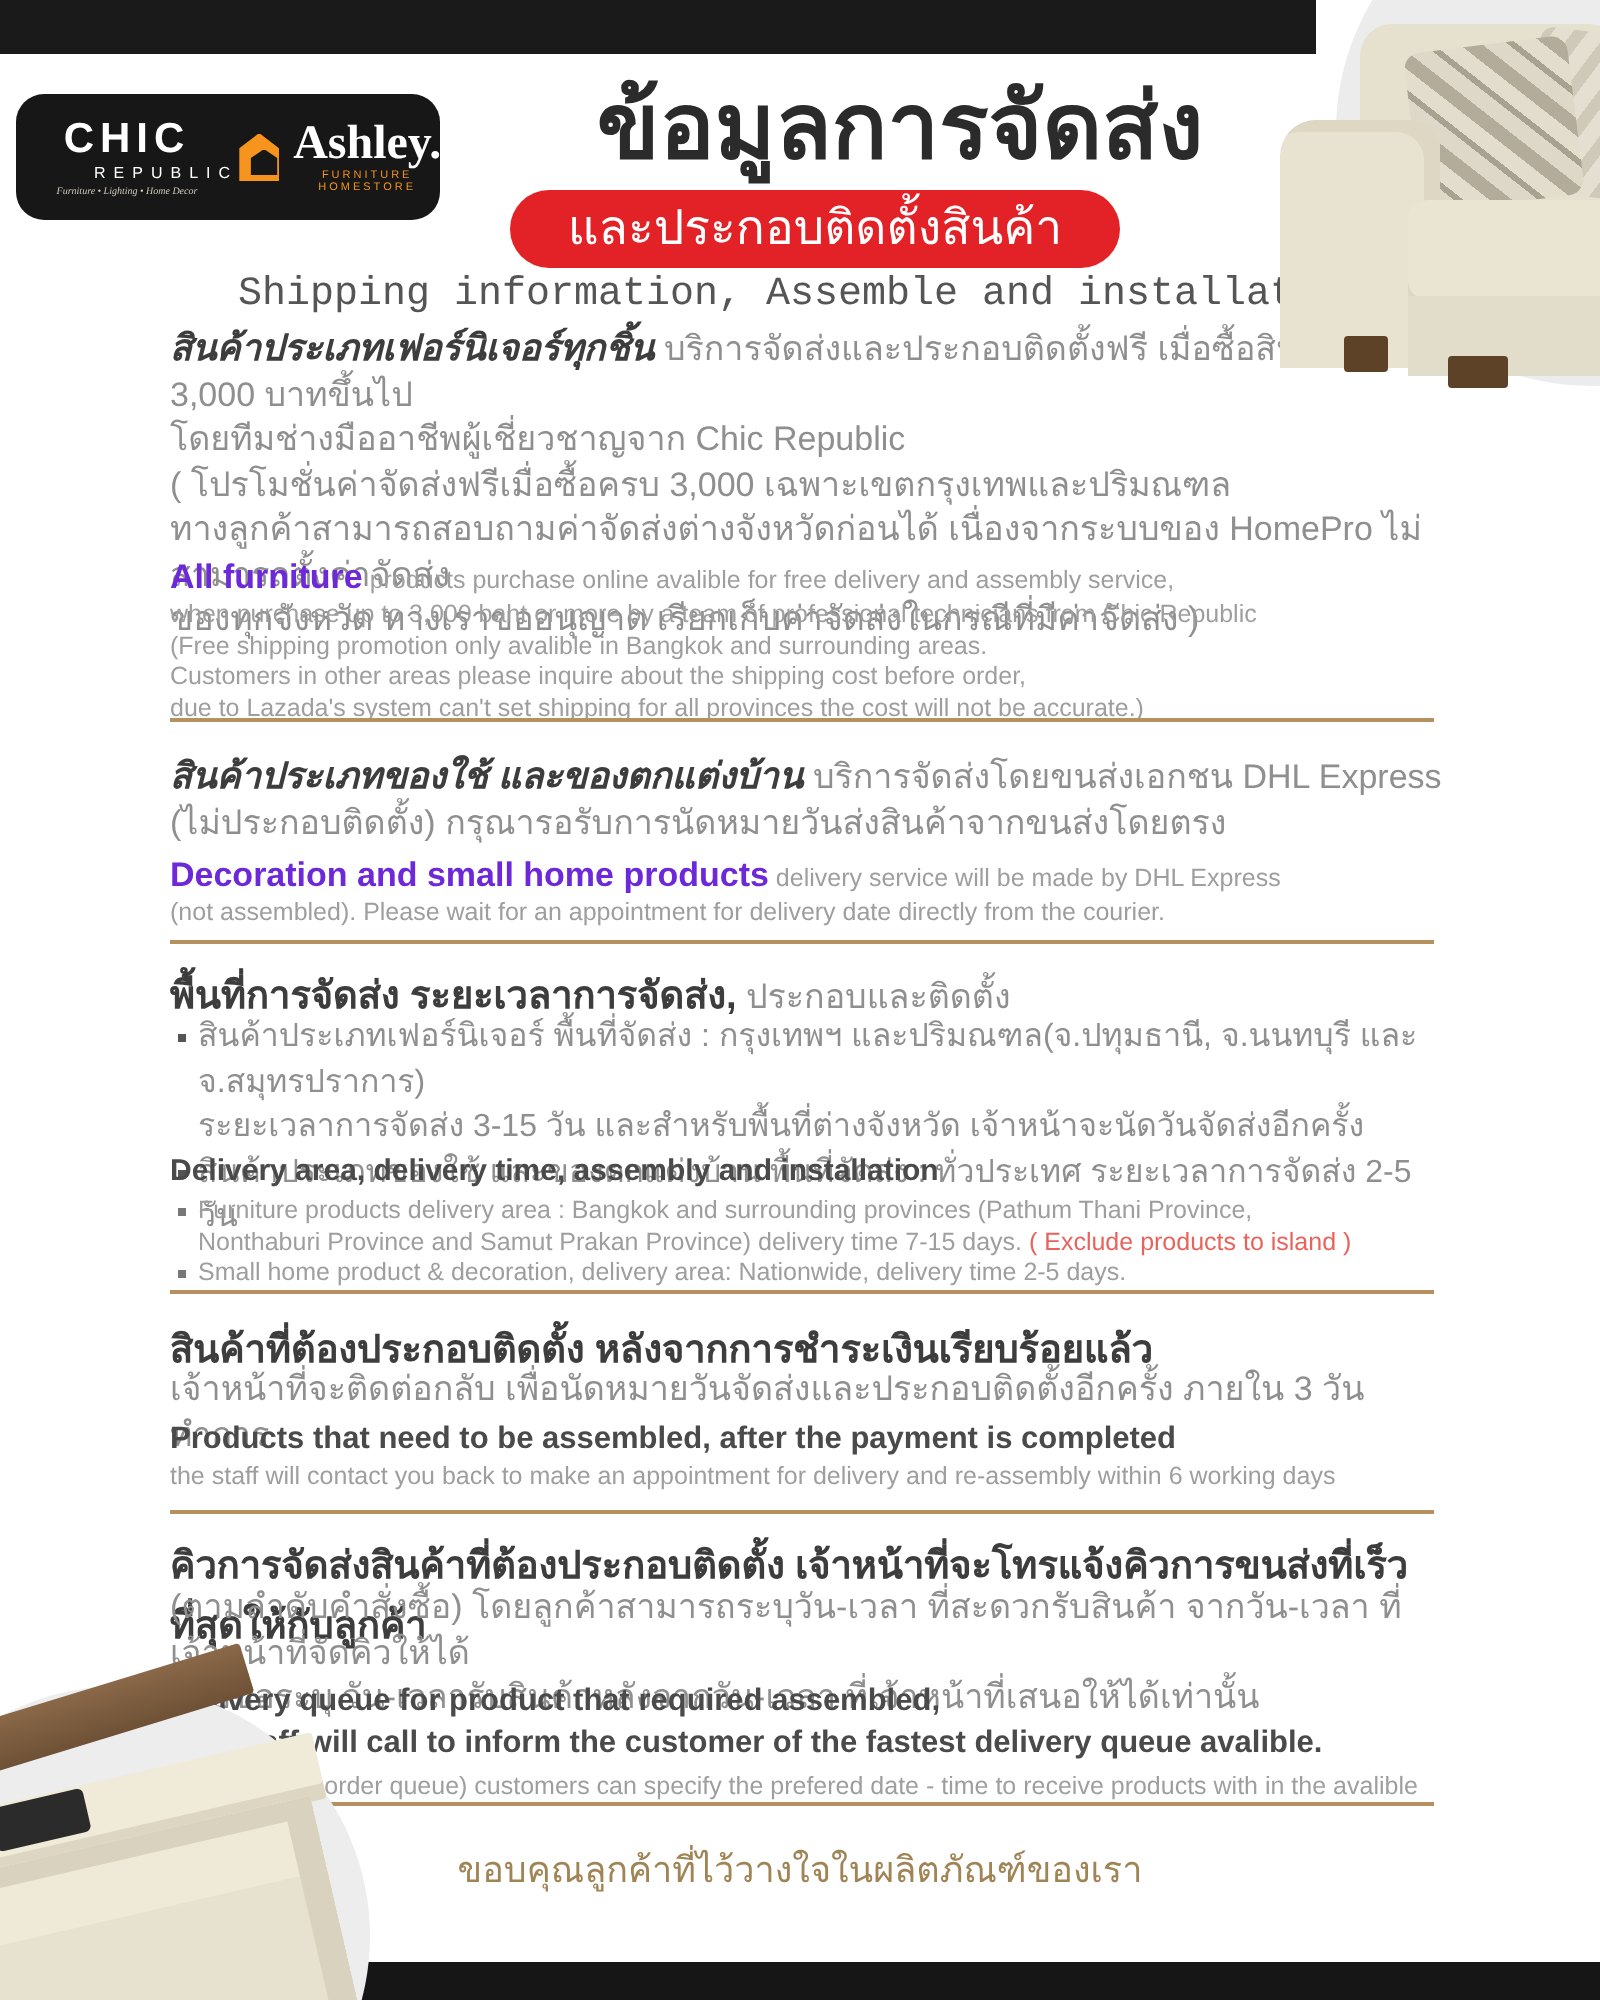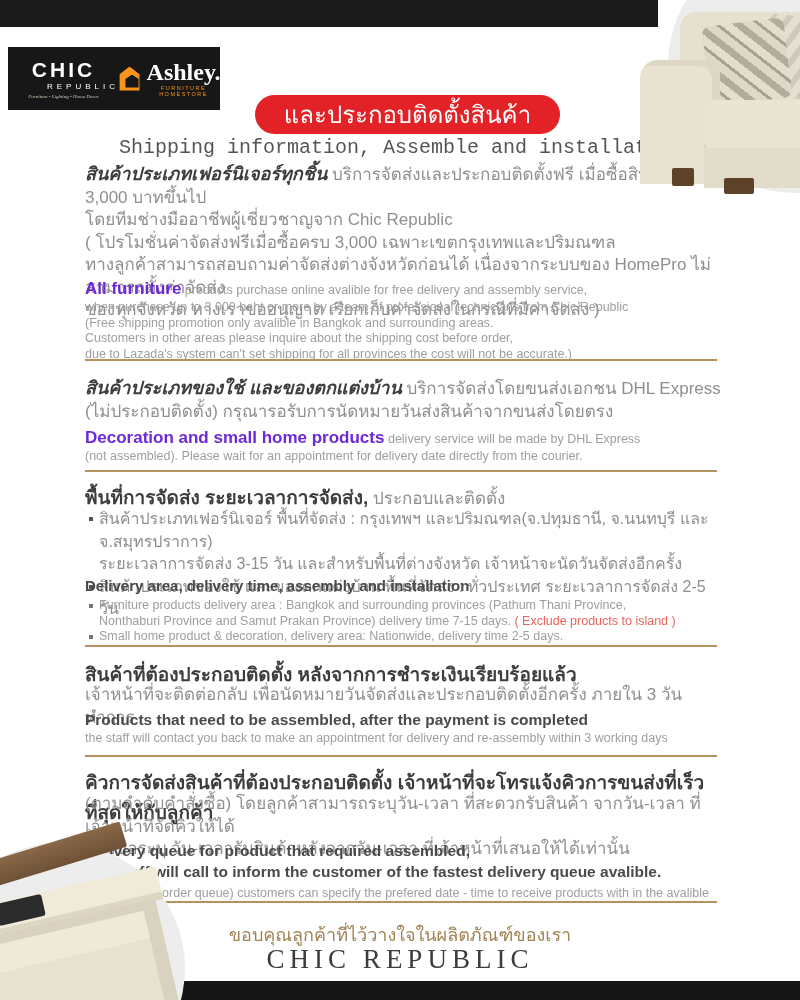--- a/index.html
+++ b/index.html
@@ -5,21 +5,21 @@
   html,body{margin:0;padding:0;background:#fff;}
   #page{position:relative;width:800px;height:1000px;background:#ffffff;overflow:hidden;
         font-family:"Liberation Sans",sans-serif;}
   .abs{position:absolute;}
 
   
   .topbar{left:0;top:0;width:658px;height:27px;background:#1a1a1a;}
   .bottombar{left:0;top:981px;width:800px;height:19px;background:#161616;z-index:4;}
 
   
-  .logo-box{left:8px;top:47px;width:212px;height:63px;background:#171717;border-radius:0;
+  .logo-box{left:8px;top:47px;width:212px;height:63px;background:#171717;border-radius:14px;
             display:flex;align-items:center;justify-content:space-around;z-index:3;}
   .chic-logo{text-align:center;color:#fff;line-height:1;}
   .chic-name{font-size:21px;font-weight:bold;letter-spacing:3px;}
   .chic-sub{font-size:8px;letter-spacing:4px;margin-top:3px;margin-left:39px;}
   .chic-tag{font-size:5px;color:#cfc8bb;margin-top:3px;font-family:"Liberation Serif",serif;font-style:italic;}
   .ashley-logo{display:flex;align-items:center;gap:4px;}
   .house{position:relative;width:26px;height:24px;background:#f7941d;
          clip-path:polygon(50% 0,97% 32%,97% 100%,3% 100%,3% 32%);}
   .house-in{position:absolute;left:6px;top:8px;width:14px;height:13px;background:#171717;
             clip-path:polygon(50% 0,97% 35%,97% 100%,3% 100%,3% 35%);}
@@ -118,20 +118,21 @@
       <div class="house" data-interactable="false">
         <div class="house-in" data-interactable="false"></div>
       </div>
       <div class="ashley-txt" data-interactable="false">
         <div class="ashley-name" data-interactable="false">Ashley.</div>
         <div class="ashley-sub" data-interactable="false">FURNITURE HOMESTORE</div>
       </div>
     </div>
   </div>
 
+  <div class="abs page-title" data-interactable="false">ข้อมูลการจัดส่ง</div>
   <div class="abs badge" data-interactable="false">และประกอบติดตั้งสินค้า</div>
   <div class="abs subtitle" data-interactable="false">Shipping information, Assemble and installation</div>
 
   <div class="abs blk thai" style="top:163px" data-interactable="false">
     <div data-interactable="false"><b data-interactable="false">สินค้าประเภทเฟอร์นิเจอร์ทุกชิ้น</b><span data-interactable="false"> บริการจัดส่งและประกอบติดตั้งฟรี เมื่อซื้อสินค้าครบ 3,000 บาทขึ้นไป</span></div>
     <div data-interactable="false">โดยทีมช่างมืออาชีพผู้เชี่ยวชาญจาก Chic Republic</div>
     <div data-interactable="false">( โปรโมชั่นค่าจัดส่งฟรีเมื่อซื้อครบ 3,000 เฉพาะเขตกรุงเทพและปริมณฑล</div>
     <div data-interactable="false">ทางลูกค้าสามารถสอบถามค่าจัดส่งต่างจังหวัดก่อนได้ เนื่องจากระบบของ HomePro ไม่สามารถตั้งค่าจัดส่ง</div>
     <div data-interactable="false">ของทุกจังหวัด ทางเราขออนุญาต เรียกเก็บค่าจัดส่งในกรณีที่มีค่าจัดส่ง )</div>
   </div>
@@ -178,37 +179,36 @@
     <div class="bullet" data-interactable="false">
         <span class="sq sm" data-interactable="false"></span>
         <span data-interactable="false">Small home product &amp; decoration, delivery area: Nationwide, delivery time 2-5 days.</span>
       </div>
   </div>
   <div class="abs rule" style="top:645px" data-interactable="false"></div>
 
   <div class="abs blk thai-h" style="top:659px" data-interactable="false">สินค้าที่ต้องประกอบติดตั้ง หลังจากการชำระเงินเรียบร้อยแล้ว</div>
   <div class="abs blk thai" style="top:684px" data-interactable="false">เจ้าหน้าที่จะติดต่อกลับ เพื่อนัดหมายวันจัดส่งและประกอบติดตั้งอีกครั้ง ภายใน 3 วันทำการ</div>
   <div class="abs blk en-h" style="top:710px;font-size:15.5px" data-interactable="false">Products that need to be assembled, after the payment is completed</div>
-  <div class="abs blk en" style="top:731px" data-interactable="false">the staff will contact you back to make an appointment for delivery and re-assembly within 3 working days</div>
+  <div class="abs blk en" style="top:731px" data-interactable="false">the staff will contact you back to make an appointment for delivery and re-assembly within 6 working days</div>
   <div class="abs rule" style="top:755px" data-interactable="false"></div>
 
   <div class="abs blk thai-h" style="top:767px" data-interactable="false">คิวการจัดส่งสินค้าที่ต้องประกอบติดตั้ง เจ้าหน้าที่จะโทรแจ้งคิวการขนส่งที่เร็วที่สุดให้กับลูกค้า</div>
   <div class="abs blk thai" style="top:793px" data-interactable="false">
     <div data-interactable="false">(ตามลำดับคำสั่งซื้อ) โดยลูกค้าสามารถระบุวัน-เวลา ที่สะดวกรับสินค้า จากวัน-เวลา ที่เจ้าหน้าที่จัดคิวให้ได้</div>
     <div data-interactable="false">หรือขอระบุ วัน-เวลารับสินค้าหลังจากวัน-เวลา ที่เจ้าหน้าที่เสนอให้ได้เท่านั้น</div>
   </div>
   <div class="abs blk en-h" style="top:840px;font-size:15.5px;line-height:21px" data-interactable="false">
     <div data-interactable="false">Delivery queue for product that required assembled,</div>
     <div data-interactable="false">The staff will call to inform the customer of the fastest delivery queue avalible.</div>
   </div>
   <div class="abs blk en" style="top:886px" data-interactable="false">(According to order queue) customers can specify the prefered date - time to receive products with in the avalible queue.</div>
   <div class="abs rule" style="top:901px" data-interactable="false"></div>
 
   <div class="abs foot-thai" data-interactable="false">ขอบคุณลูกค้าที่ไว้วางใจในผลิตภัณฑ์ของเรา</div>
-  <div class="abs foot-brand" data-interactable="false">CHIC REPUBLIC</div>
   <div class="abs bottombar" data-interactable="false"></div>
 
   <div class="abs tablep" data-interactable="false">
     <div class="circle" data-interactable="false"></div>
     <div class="top" data-interactable="false"></div>
     <div class="tray" data-interactable="false"></div>
     <div class="machine" data-interactable="false"></div>
     <div class="body" data-interactable="false"></div>
   </div>
 

